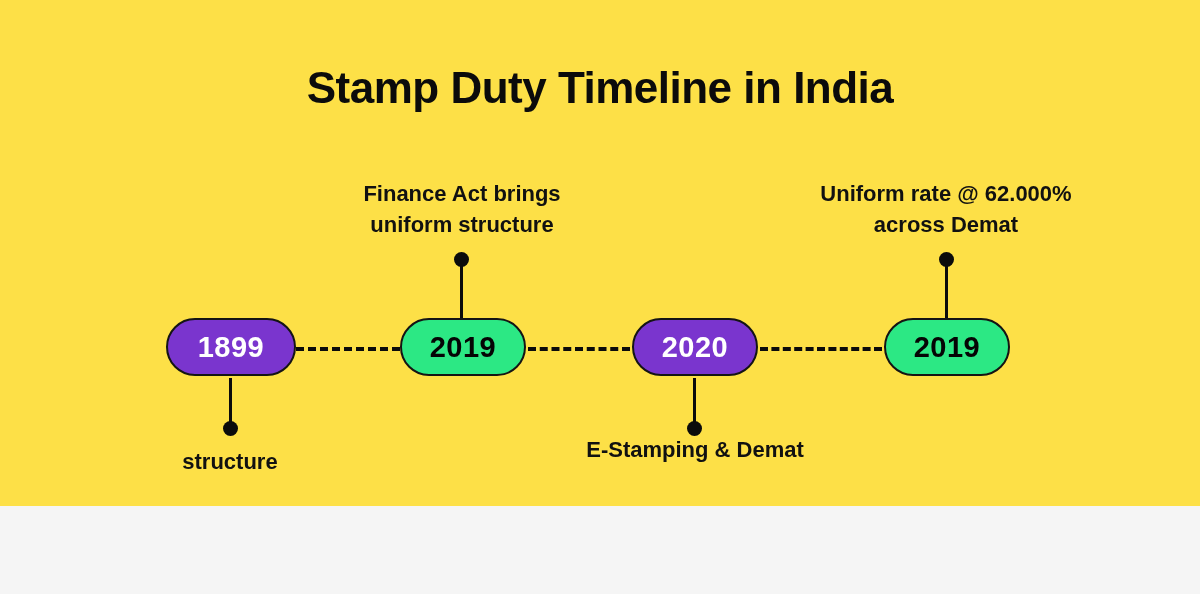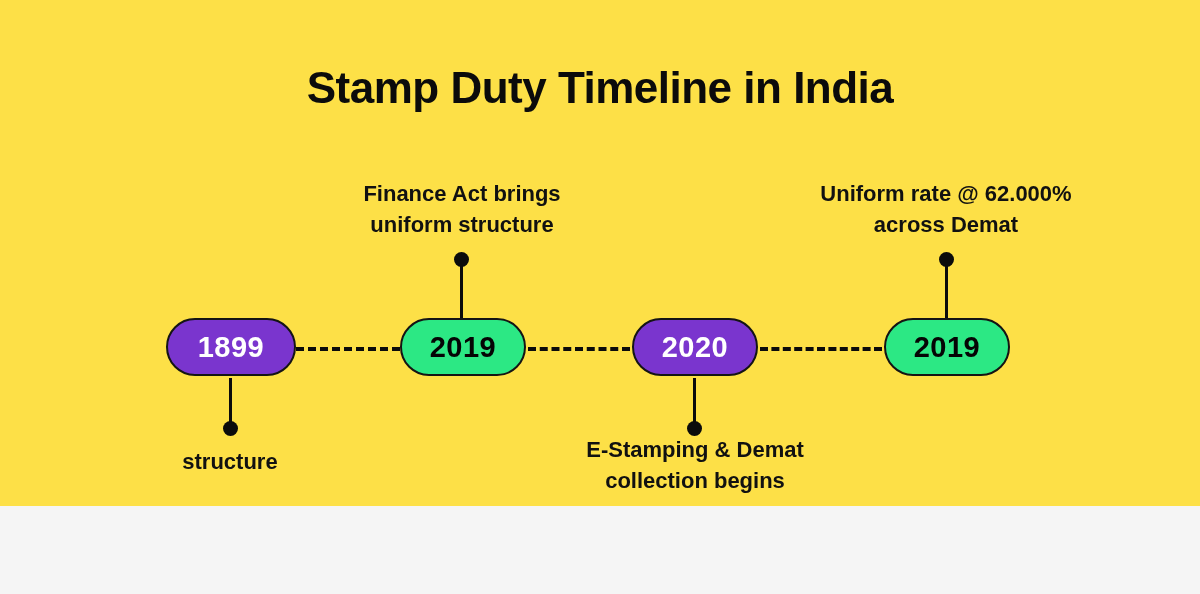--- a/index.html
+++ b/index.html
@@ -145,16 +145,15 @@
 
   <div class="pin-stem" style="left:693px; top:378px; height:48px;"></div>
   <div class="pin-dot" style="left:687px; top:421px;"></div>
 
   <div class="caption" style="left:99px; top:446px; width:262px;">
     <div>structure</div>
   </div>
 
   <div class="caption" style="left:559px; top:434px; width:272px;">
     <div>E-Stamping &amp; Demat</div>
-    <div>collection begins</div>
   </div>
 
 </div>
 
 </body></html>

